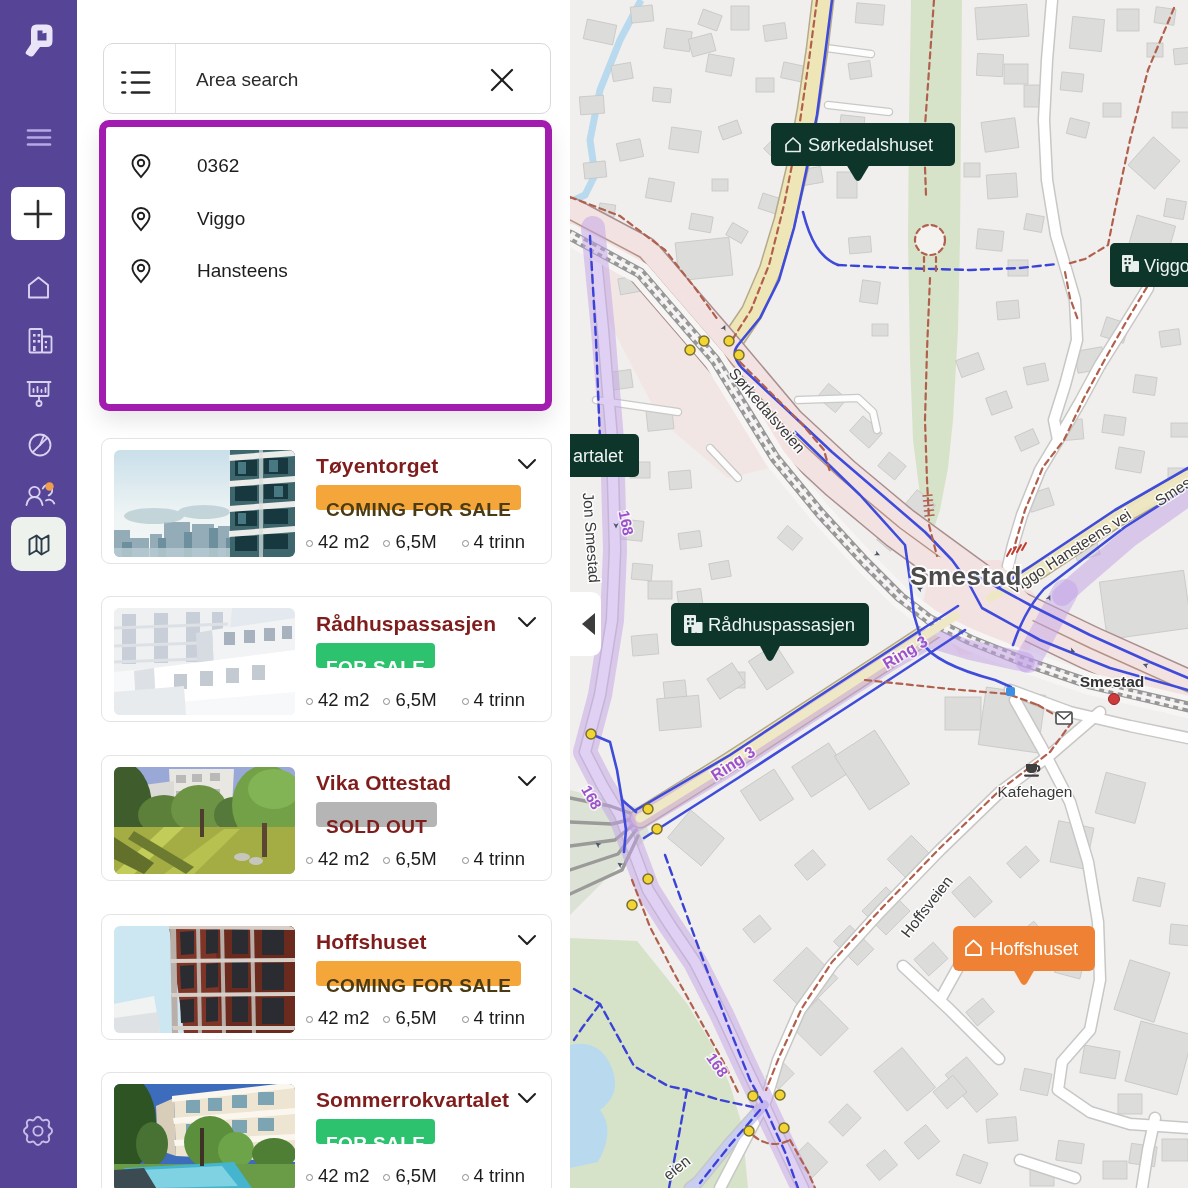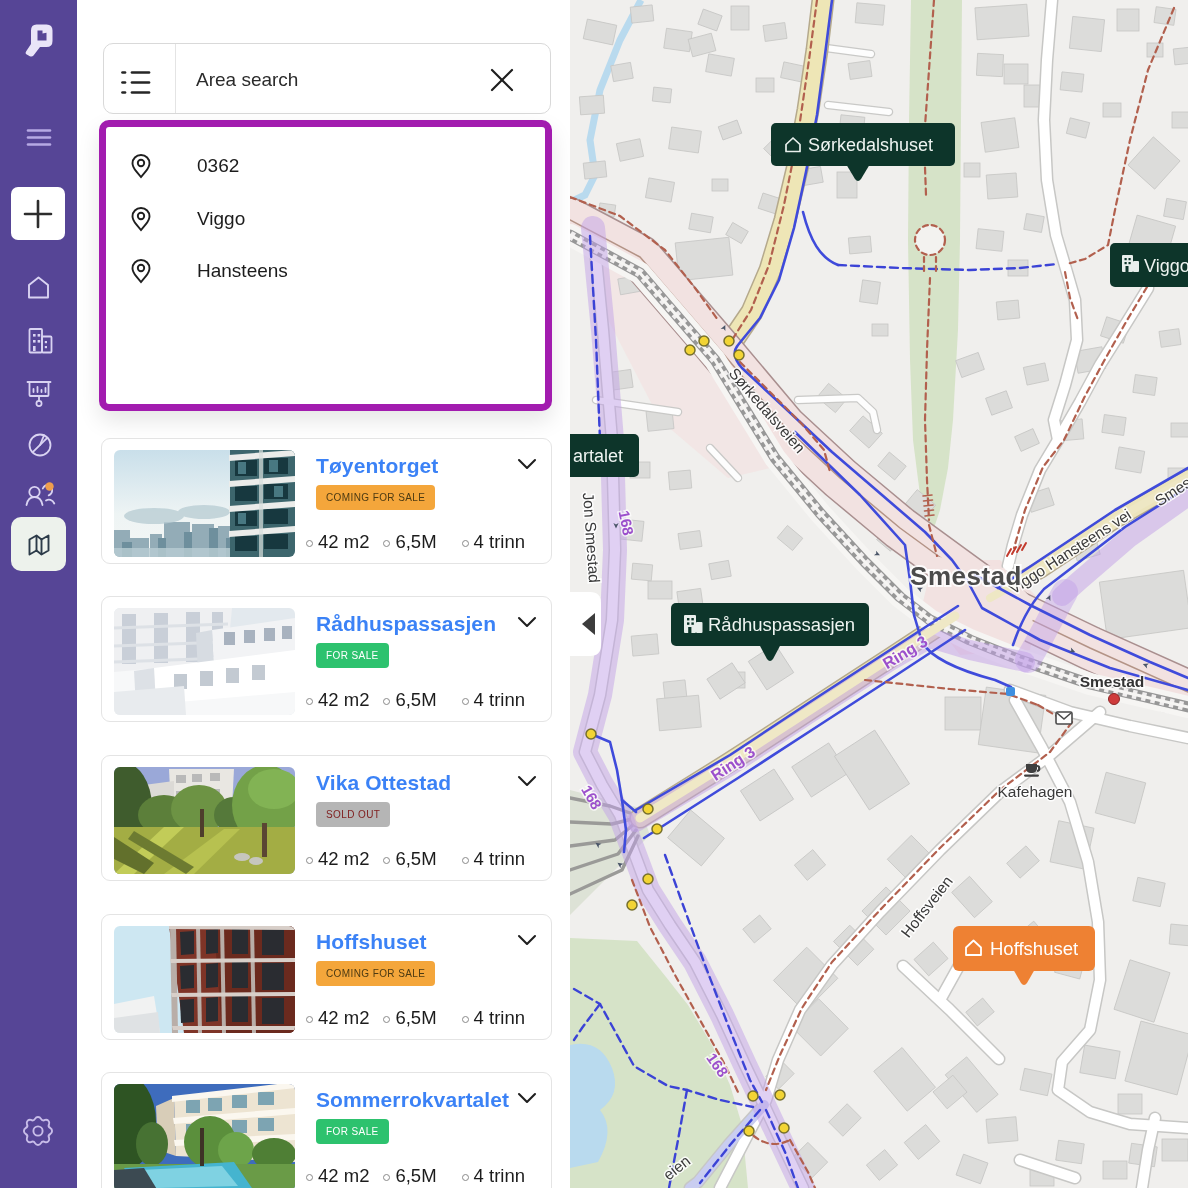--- a/index.html
+++ b/index.html
@@ -19,23 +19,23 @@
     border:7px solid #a21caf; border-radius:10px; box-shadow:0 10px 22px rgba(0,0,0,0.10); }
   .sugg { position:absolute; left:0; width:100%; height:53px; }
   .sugg .txt { position:absolute; left:91px; top:15px; font-size:19px; color:#1c1c1c; }
   .sugg svg { position:absolute; left:24px; top:13px; }
 
   
   .card { position:absolute; left:24px; width:451px; height:126px; background:#fff;
     border:1px solid #e4e4e4; border-radius:9px; }
   .card .photo { position:absolute; left:12px; top:11px; width:181px; height:107px;
     border-radius:6px; overflow:hidden; }
-  .card .title { position:absolute; left:214px; top:15px; font-size:21px; font-weight:700; color:#3b82f6; letter-spacing:0.1px;text-align:right;}
+  .card .title { position:absolute; left:214px; top:15px; font-size:21px; font-weight:700; color:#7f1d1d; letter-spacing:0.1px;text-align:right;}
   .card .badge { position:absolute; left:214px; top:46px; height:25px; border-radius:4px;
-    font-size:10px; font-weight:400; line-height:25px; padding:0 10px; letter-spacing:0.4px; }
+    font-size:19px; font-weight:700; line-height:25px; padding:12px 10px; letter-spacing:0.4px; }
   .badge.orange { background:#f4a63b; color:#4c3a12; }
   .badge.green  { background:#2dc26e; color:#fff;text-align:right; }
   .badge.gray   { background:#b5b5b5; color:#7f1d1d; }
   .card .stats { position:absolute; left:204px; top:92px; font-size:18.5px; color:#1c1c1c; }
   .stats .ring { display:inline-block; width:7px; height:7px; border:1.5px solid #8a8a8a;
     border-radius:50%; margin-right:5px; vertical-align:1px; }
   .stats .sp1 { margin-left:14px; }
   .stats .sp2 { margin-left:25px; }
   .card .chev { position:absolute; right:13px; top:18px; }
 </style>

